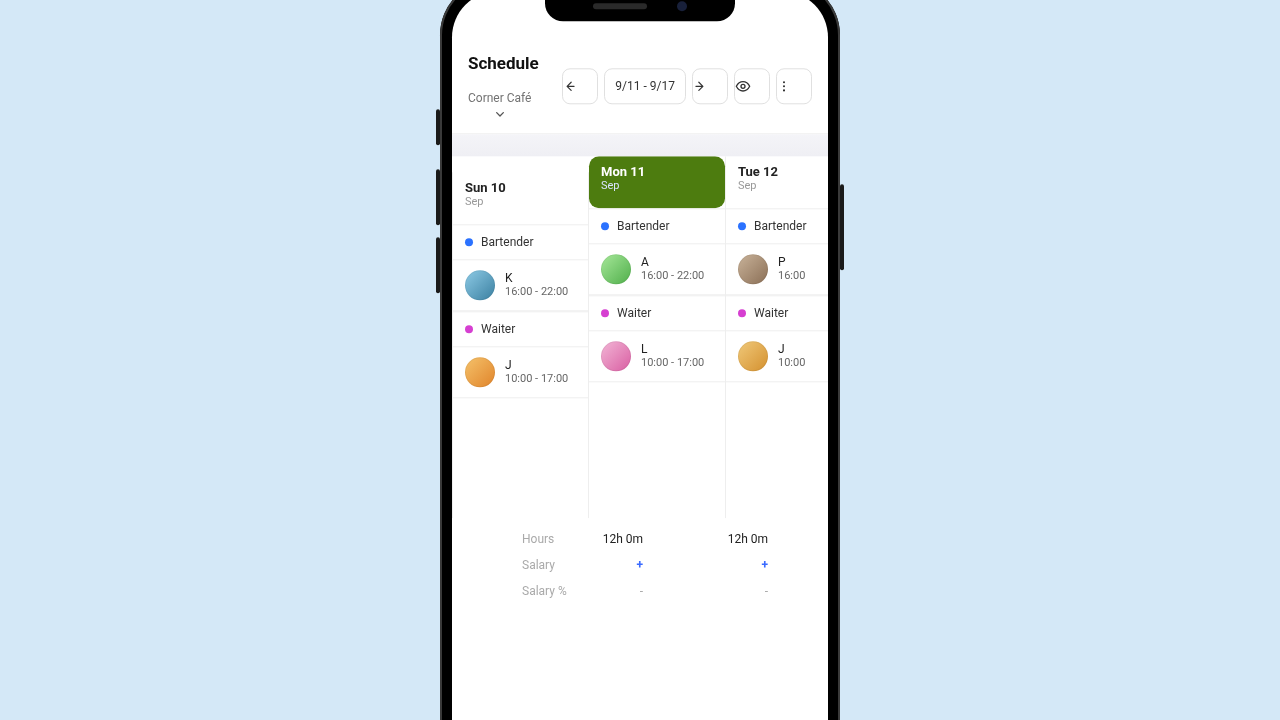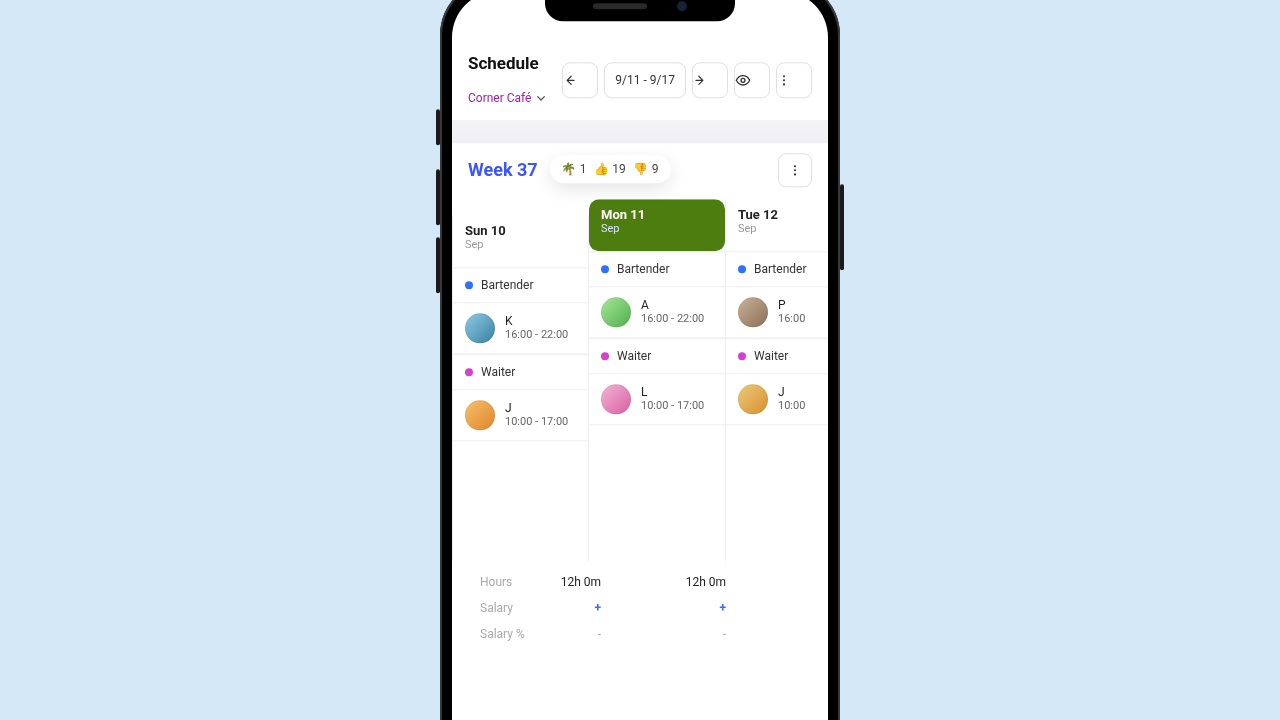--- a/index.html
+++ b/index.html
@@ -35,21 +35,21 @@
   }
   .speaker { width: 54px; height: 6px; background: #2a2a2a; border-radius: 3px; }
   .cam { width: 10px; height: 10px; background: #18203a; border-radius: 50%; }
   .header {
     padding: 62px 16px 14px 16px;
     display: flex; align-items: center; justify-content: space-between;
     border-bottom: 1px solid #eee;
   }
   .hleft { flex: 0 0 auto; }
   .title { font-size: 17px; font-weight: 700; color: #111; }
-  .subtitle { font-size: 12px; color: #a21caf; display: inline-flex; align-items: center; gap: 4px; margin-top: 18px;}
+  .subtitle { font-size: 12px; color: #737373; display: inline-flex; align-items: center; gap: 4px; margin-top: 18px; flex-direction: column;}
   .chev { width: 10px; height: 10px; }
   .hright { display: flex; align-items: center; gap: 6px; }
   .hbtn {
     border: 1px solid #e0e0e0; background: #fff; border-radius: 8px;
     height: 36px; display: flex; align-items: center; justify-content: flex-start;
     font-size: 12px; color: #333; cursor: pointer;
   }
   .hbtn.sq { width: 36px; }
   .hbtn.range { padding: 0 10px; white-space: nowrap; }
   .divider { height: 22px; background: linear-gradient(#f4f4f8,#efeff4); }
@@ -93,21 +93,21 @@
   .avatar { width: 30px; height: 30px; border-radius: 50%; background: linear-gradient(135deg,#88c,#6a9); flex:0 0 30px; box-shadow: 0 0 0 1px rgba(0,0,0,0.05) inset;}
   .av1{background:linear-gradient(135deg,#8ecbe6,#3a7fa0);}
   .av2{background:linear-gradient(135deg,#f5c26b,#e0842a);}
   .av3{background:linear-gradient(135deg,#a7e89a,#4fae4a);}
   .av4{background:linear-gradient(135deg,#f2b6d6,#d95ea2);}
   .av5{background:linear-gradient(135deg,#c9b39a,#8a6e55);}
   .av6{background:linear-gradient(135deg,#f0c97a,#d4902e);}
   .shiftinfo .nm { font-size: 12px; color: #222; line-height: 1.1; }
   .shiftinfo .tm { font-size: 11px; color: #666; }
   .fill { height: 120px; border-bottom: 0; }
-  .stats { padding: 8px 0 0 12px; }
+  .stats { padding: 8px 0 0 12px; margin-left: 42px; }
   .statrow { display: flex; padding: 6px 0; font-size: 12px; }
   .statlabel { color: #aaa; width: 72px; padding-left: 16px; }
   .statval { width: 65px; text-align: right; color: #222; }
   .statval2 { width: 137px; text-align: right; padding-right: 12px; color: #222; }
   .plus { color: #3b6bff; font-weight: 700; }
   .dash { color: #aaa; }
   .gridwrap { overflow: hidden; }
   svg { display: block; }
 </style>
 </head>
@@ -159,44 +159,20 @@
               <circle cx="12" cy="5" r="1.8" fill="#333"></circle>
               <circle cx="12" cy="12" r="1.8" fill="#333"></circle>
               <circle cx="12" cy="19" r="1.8" fill="#333"></circle>
             </svg>
         </div>
       </div>
     </div>
 
     <div class="divider"></div>
 
-    <div class="weekbar">
-      <div class="weeklabel">Week 37</div>
-      <div class="pill">
-        <span>
-            <span>🌴</span>
-            <span>1</span>
-          </span>
-        <span>
-            <span>👍</span>
-            <span>19</span>
-          </span>
-        <span>
-            <span>👎</span>
-            <span>9</span>
-          </span>
-      </div>
-      <div class="morebtn">
-        <svg width="14" height="14" viewBox="0 0 24 24">
-            <circle cx="12" cy="5" r="1.8" fill="#333"></circle>
-            <circle cx="12" cy="12" r="1.8" fill="#333"></circle>
-            <circle cx="12" cy="19" r="1.8" fill="#333"></circle>
-          </svg>
-      </div>
-    </div>
 
     <div class="gridwrap">
       <div class="days" id="days-row">
           <div class="daycol">
             <div class="dayhead">
               <div class="dayname">Sun 10</div>
               <div class="daymonth">Sep</div>
             </div>
             <div class="rolecell">
               <span class="dot blue"></span>

